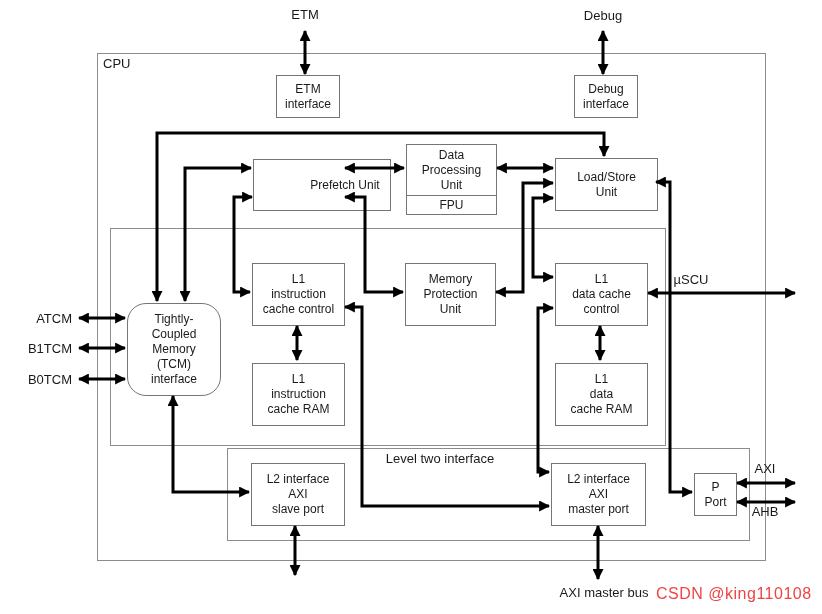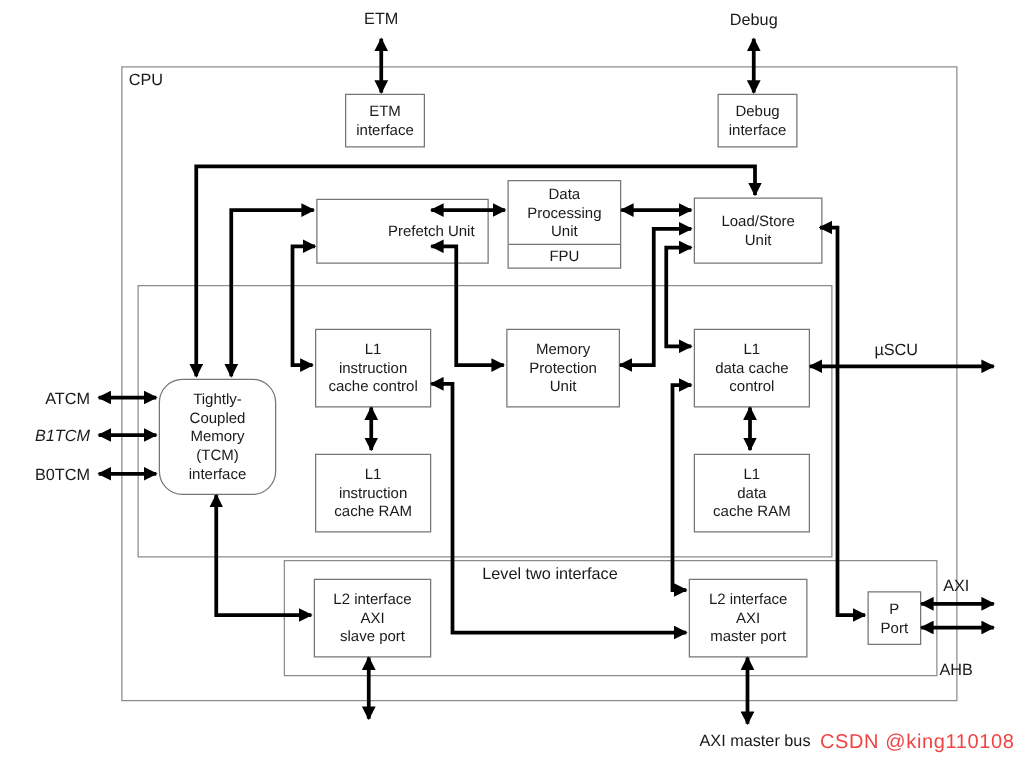--- a/index.html
+++ b/index.html
@@ -78,25 +78,25 @@
 slave port</div>
   <div class="box" style="left:551px; top:463px; width:93px; height:61px;">L2 interface
 AXI
 master port</div>
   <div class="box" style="left:694px; top:473px; width:41px; height:41px;">P
 Port</div>
 
   <div class="lbl" style="left:275px; top:7px; width:60px;">ETM</div>
   <div class="lbl" style="left:568px; top:8px; width:70px;">Debug</div>
   <div class="lbl right" style="left:22px; top:311px; width:50px;">ATCM</div>
-  <div class="lbl right" style="left:22px; top:341px; width:50px;font-style:italic;">B1TCM</div>
+  <div class="lbl right" style="left:22px; top:341px; width:50px;">B1TCM</div>
   <div class="lbl right" style="left:22px; top:372px; width:50px;">B0TCM</div>
-  <div class="lbl" style="left:687px; top:272px; width:60px;">µSCU</div>
+  <div class="lbl" style="left:661px; top:272px; width:60px;">µSCU</div>
   <div class="lbl" style="left:740px; top:461px; width:50px;">AXI</div>
-  <div class="lbl" style="left:740px; top:528px; width:50px;">AHB</div>
+  <div class="lbl" style="left:740px; top:504px; width:50px;">AHB</div>
   <div class="lbl" style="left:241px; top:615px; width:110px;font-style:italic;">AXI slave bus</div>
   <div class="lbl" style="left:544px; top:585px; width:120px;">AXI master bus</div>
 
   <div class="watermark">CSDN @king110108</div>
 
   <svg class="arrows" width="822" height="614">
     <defs>
       <marker id="ah" viewBox="0 0 10 10" refX="9" refY="5" markerWidth="11" markerHeight="11" orient="auto-start-reverse" markerUnits="userSpaceOnUse">
         <path d="M0 0 L10 5 L0 10 Z" style="fill:#000; stroke:none;"></path>
       </marker>

